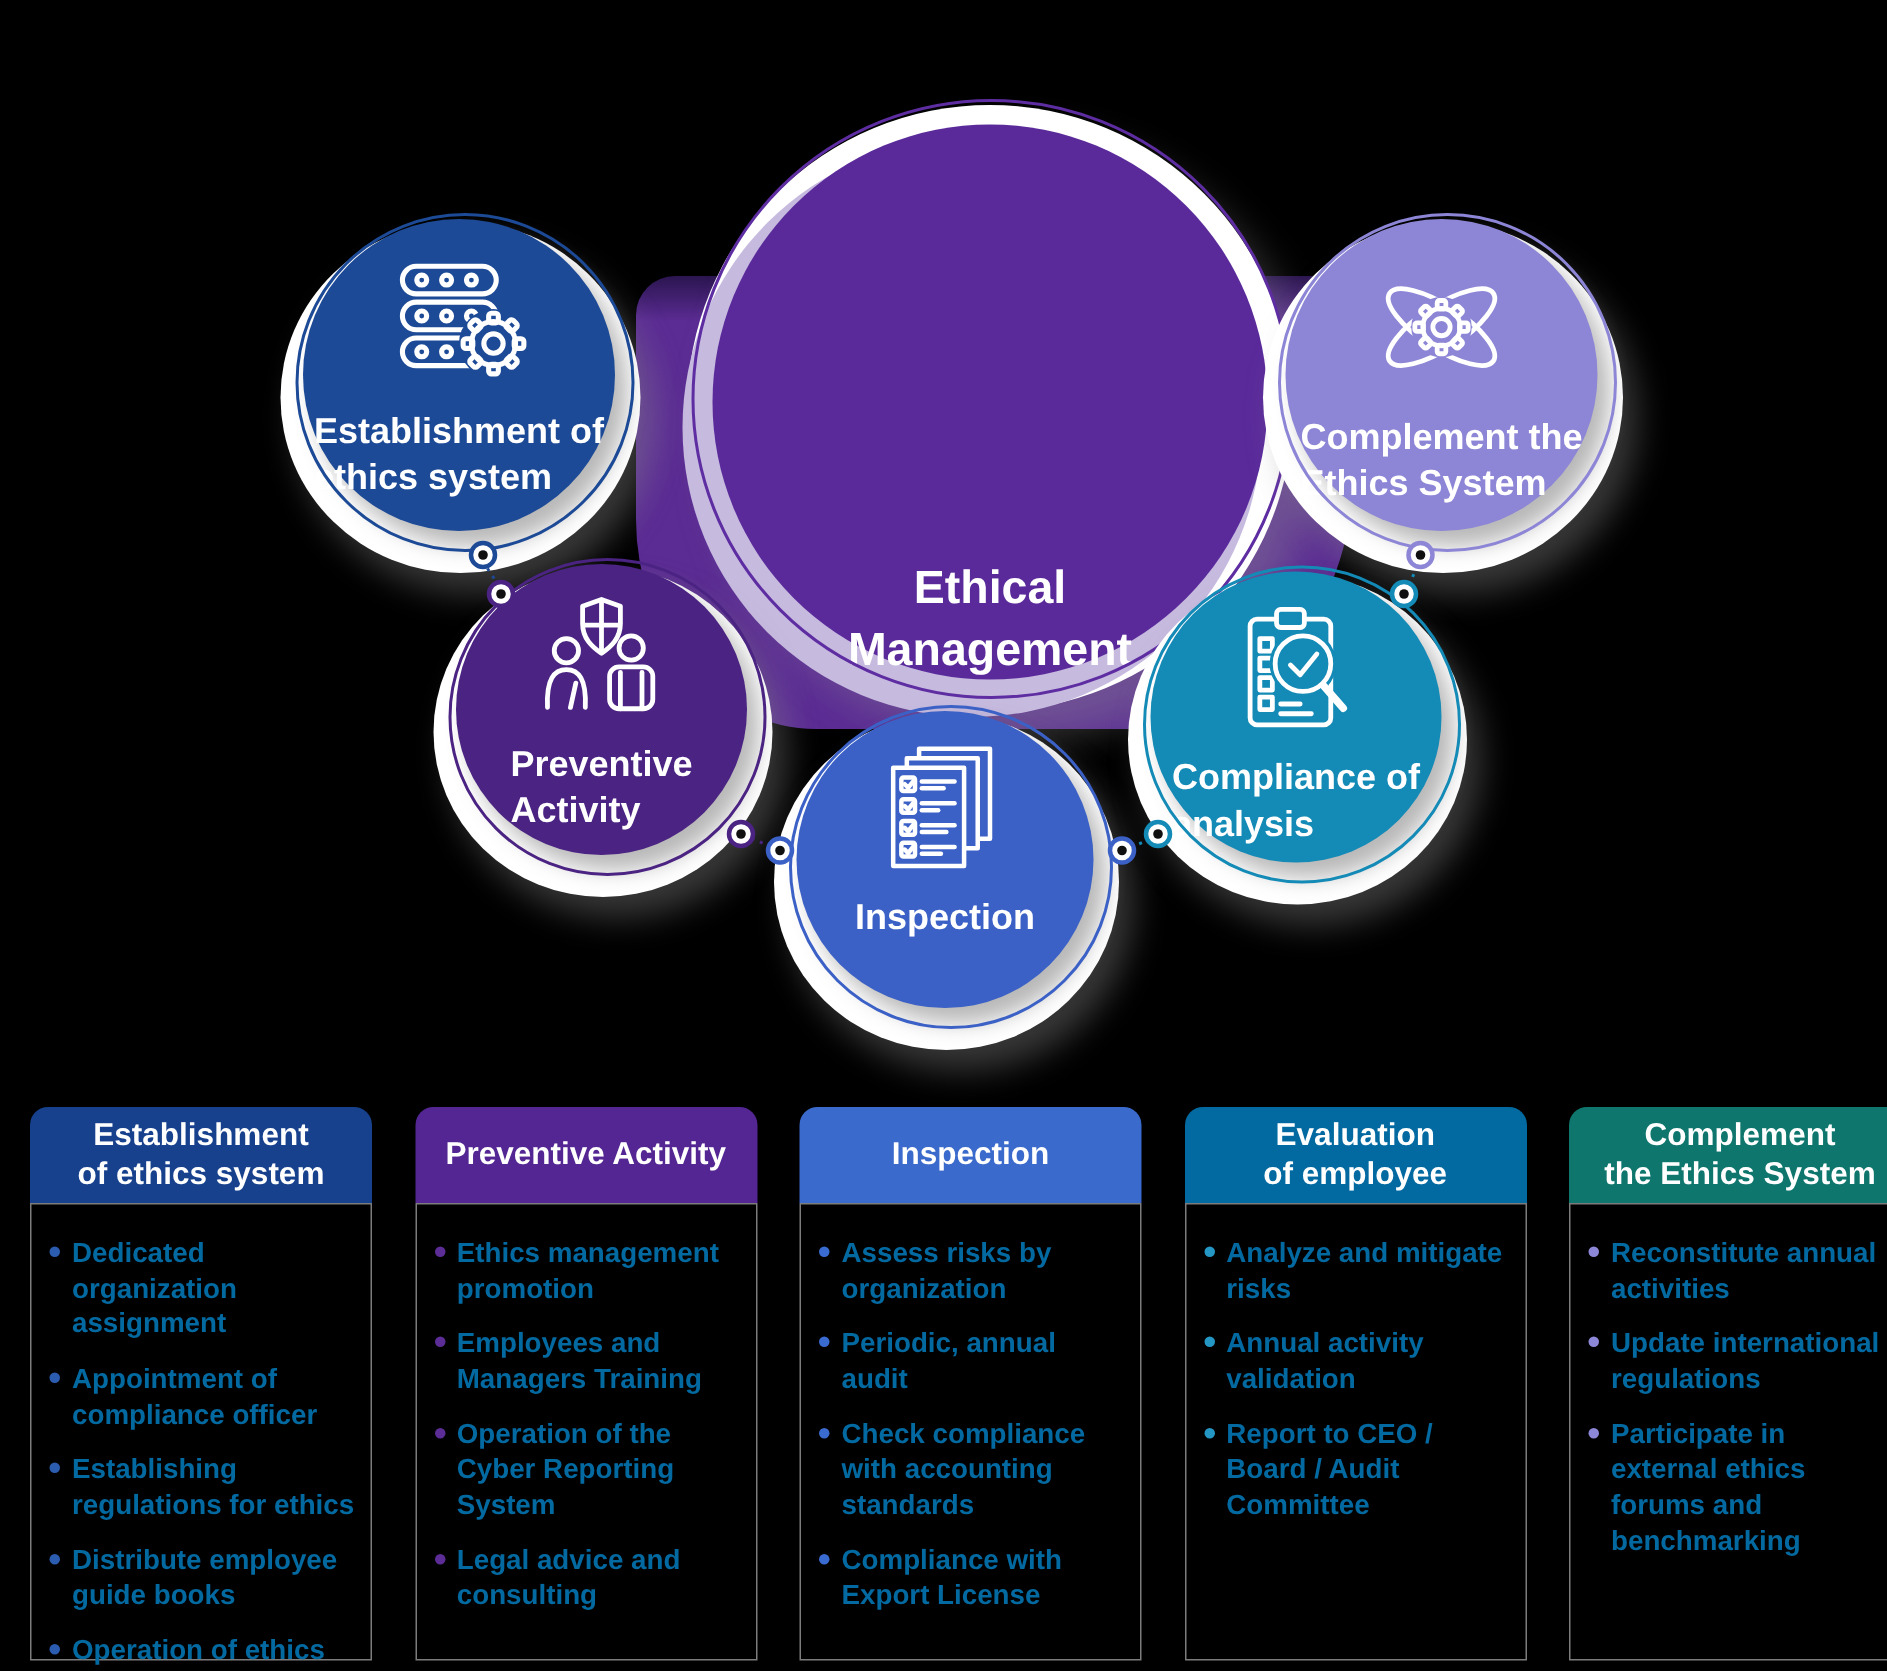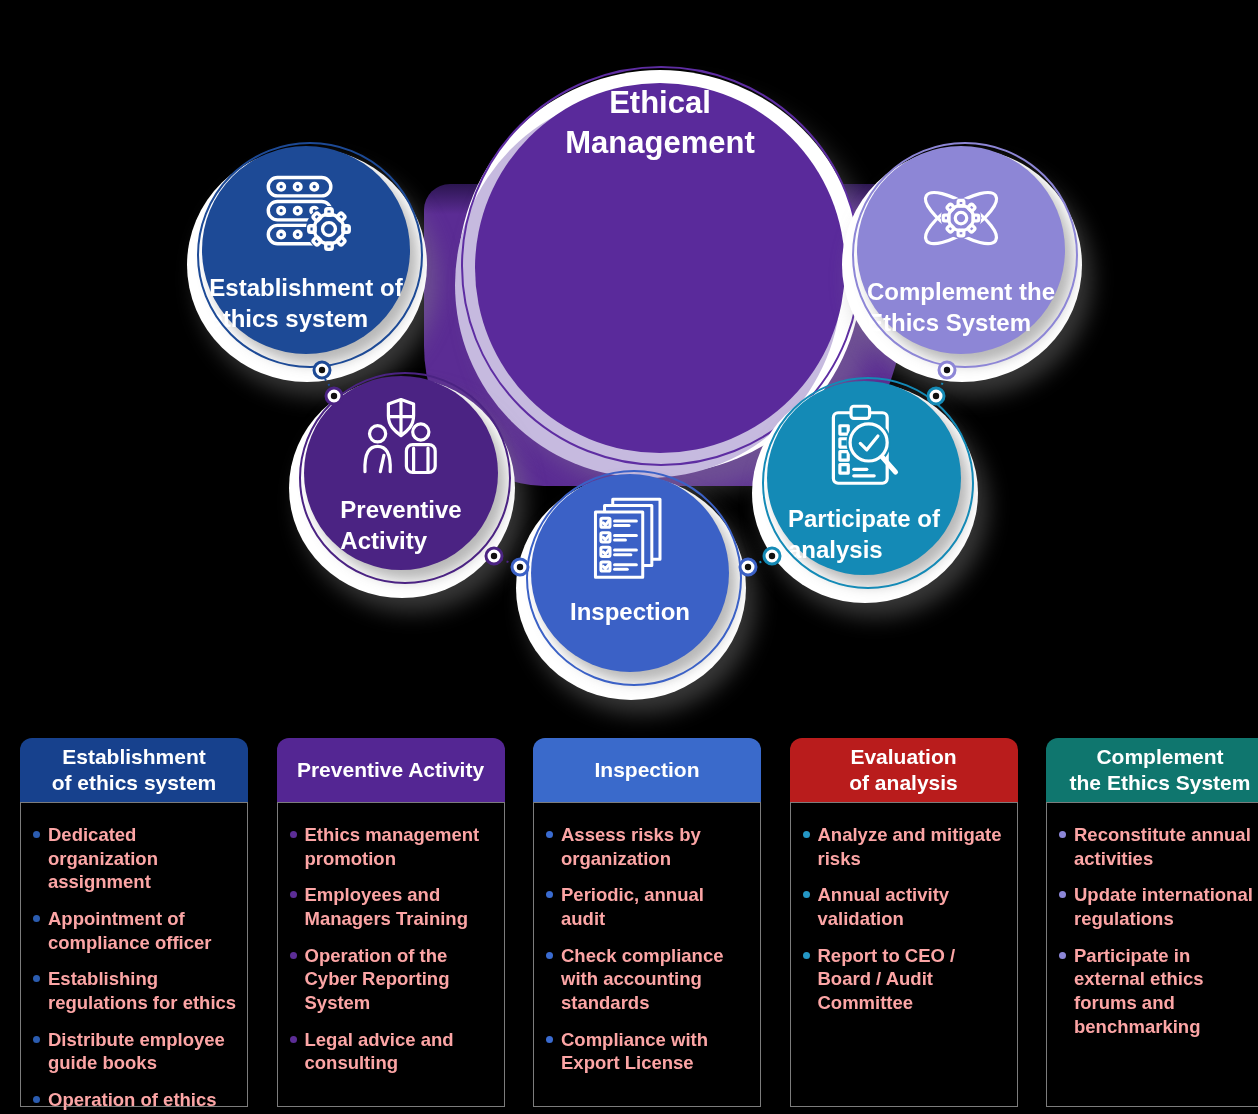--- a/index.html
+++ b/index.html
@@ -13,21 +13,21 @@
     position:absolute;left:424px;top:184px;width:478px;height:302px;
     background:linear-gradient(180deg,#2b1550 0%,#5b2c94 10%,#5b2c94 100%);
     border-radius:26px 26px 150px 120px / 26px 26px 170px 140px;
   }
   .center-node{position:absolute;left:458px;top:70px;width:404px;height:404px;}
   .center-node .c-white{position:absolute;inset:0;border-radius:50%;background:#fff;
     box-shadow:16px 20px 26px rgba(150,150,150,.35);}
   .center-node .c-lav{position:absolute;left:-3px;top:22px;width:386px;height:386px;
     border-radius:50%;background:#c6badf;}
   .center-node .c-fill{position:absolute;left:17px;top:13px;width:370px;height:370px;
-    border-radius:50%;background:#5a2a9b;display:flex;align-items:flex-start;justify-content:center;}
+    border-radius:50%;background:#5a2a9b;display:flex;align-items:flex-end;justify-content:center;}
   .center-node .c-ring{position:absolute;left:3px;top:-4px;width:400px;height:400px;
     border-radius:50%;border:2px solid #5e2da2;box-sizing:border-box;}
   .center-label{color:#fff;font-size:31px;font-weight:bold;text-align:center;line-height:1.3;}
   .center-label span{display:block;}
 
   .node{position:absolute;}
   .node .halo{position:absolute;left:-10px;top:6px;right:-4px;bottom:-14px;
     background:#fff;border-radius:50%;box-shadow:10px 14px 22px rgba(140,140,140,.4);}
   .node .ring{position:absolute;inset:0;border-radius:50%;border:2.5px solid var(--c);box-sizing:border-box;}
   .node .fill{position:absolute;left:5px;top:4px;right:13px;bottom:14px;border-radius:50%;
@@ -50,28 +50,28 @@
   .cards{position:absolute;left:20px;top:738px;width:1254px;display:grid;
     grid-template-columns:repeat(5,228px);column-gap:28.5px;}
   .card{display:flex;flex-direction:column;}
   .card-header{height:64px;border-radius:12px 12px 0 0;display:flex;flex-direction:column;
     align-items:center;justify-content:center;color:#fff;font-size:21px;font-weight:bold;
     text-align:center;line-height:1.22;}
   .card-header span{display:block;}
   .card-body{border:1.5px solid #7c7c7c;height:305px;box-sizing:border-box;
     padding:20px 8px 0 12px;}
   .card-body ul{list-style:none;margin:0;padding:0;}
-  .card-body li{display:flex;gap:8px;margin-bottom:13px;color:#fca5a5;
+  .card-body li{display:flex;gap:8px;margin-bottom:13px;color:#0369a1;
     font-size:18.5px;line-height:1.28;font-weight:bold;}
   .card-body .dot{width:7px;height:7px;border-radius:50%;background:var(--b);
     margin-top:8px;flex:none;}
   .card1{--b:#2b5cb0;} .card1 .card-header{background:#17418d;}
   .card2{--b:#5c2d96;} .card2 .card-header{background:#542693;}
   .card3{--b:#3a6bd0;} .card3 .card-header{background:#3a6acb;}
-  .card4{--b:#2497c5;} .card4 .card-header{background:#b91c1c;}
+  .card4{--b:#2497c5;} .card4 .card-header{background:#0369a1;}
   .card5{--b:#8d87d8;} .card5 .card-header{background:#0f766e;}
 </style>
 </head>
 <body>
 
 <div id="stage">
 
   <div class="hero">
     <div class="blob"></div>
 
@@ -224,21 +224,21 @@
           <line x1="44" y1="73" x2="58" y2="73"></line>
           <line x1="44" y1="80" x2="66" y2="80"></line>
           <g>
             <circle cx="60" cy="44" r="24" fill="#148ab6" stroke="none"></circle>
             <circle cx="60" cy="44" r="20"></circle>
             <path d="M51 45 l7 7 12 -15"></path>
             <line x1="75" y1="60" x2="89" y2="76" stroke-width="5"></line>
           </g>
         </svg>
         <div class="label">
-          <span>Participate of</span>
+          <span>Compliance of</span>
           <span>analysis</span>
         </div>
       </div>
       <div class="ring"></div>
     </div>
 
     <svg class="connector-layer" width="1258" height="1114" viewBox="0 0 1258 1114">
       <line x1="325" y1="379" x2="331" y2="388" stroke="#1d4a96" stroke-width="2" stroke-dasharray="2 4"></line>
       <circle cx="322" cy="370" r="8" fill="#fff" stroke="#1d4a96" stroke-width="3"></circle>
         <circle cx="322" cy="370" r="3.2" fill="#101010"></circle>
@@ -348,21 +348,21 @@
               <span class="dot"></span>
               <span>Compliance with Export License</span>
             </li>
         </ul>
       </div>
     </div>
 
     <div class="card card4">
       <div class="card-header">
         <span>Evaluation</span>
-        <span>of analysis</span>
+        <span>of employee</span>
       </div>
       <div class="card-body">
         <ul>
           <li>
               <span class="dot"></span>
               <span>Analyze and mitigate risks</span>
             </li>
           <li>
               <span class="dot"></span>
               <span>Annual activity validation</span>

